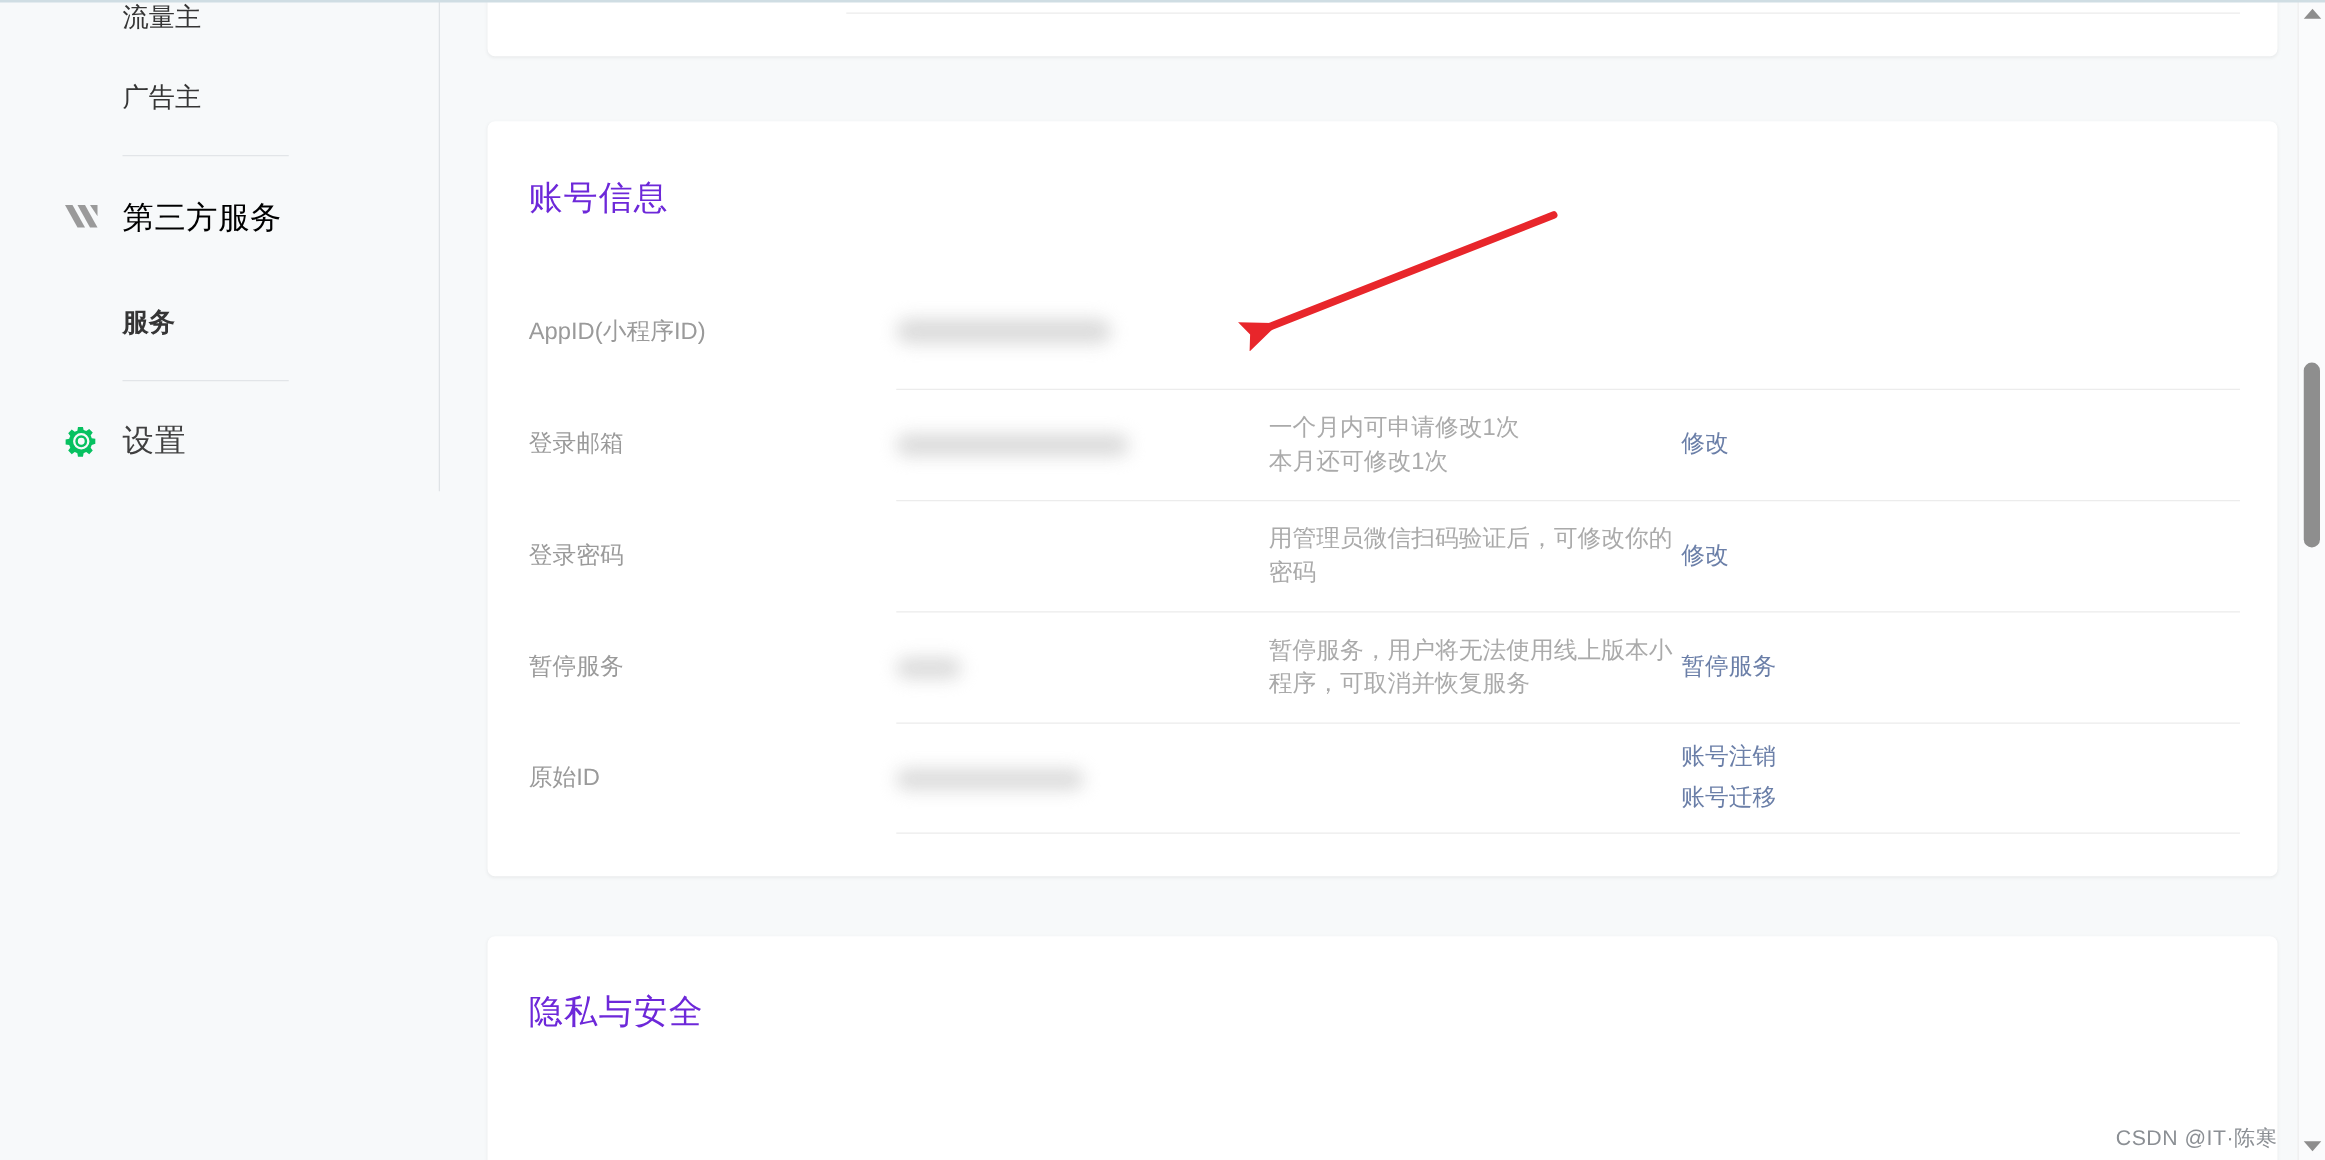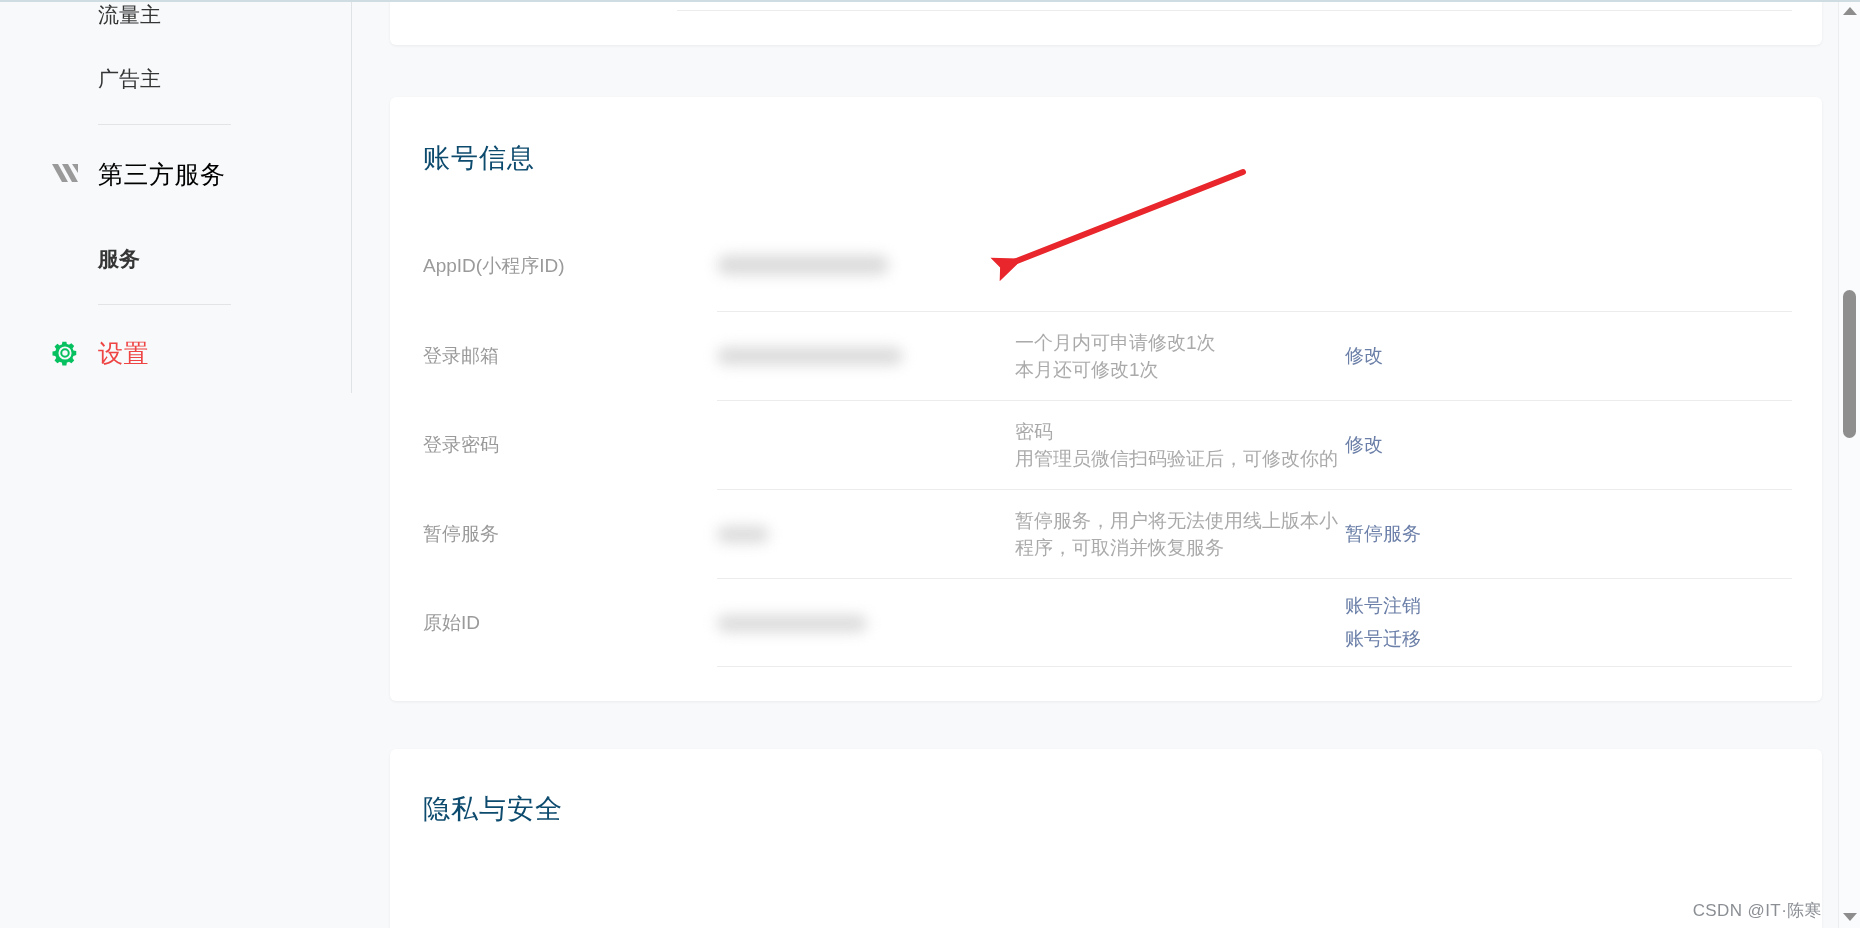--- a/index.html
+++ b/index.html
@@ -66,21 +66,21 @@
     display: flex;
     align-items: center;
     justify-content: flex-start;
   }
   .nav-group .nav-label {
     font-size: 25px;
     color: #000000;
     line-height: 1;
     letter-spacing: 0.5px;
   }
-  .nav-group.active .nav-label { color: #ef4444; }
+  .nav-group.active .nav-label { color: #404040; }
 
   .nav-divider {
     height: 1px;
     background: #e2e5e8;
     margin-left: 48px;
     width: 133px;
   }
 
   
   .main {
@@ -110,21 +110,21 @@
     right: 30px;
     top: 10px;
     height: 1px;
     background: #ececec;
   }
 
   .card-gap { height: 30px; }
 
   .card-title {
     font-size: 27px;
-    color: #0c4a6e;
+    color: #6d28d9;
     font-weight: normal;
     padding: 48px 0 0 33px;
     letter-spacing: 1px;
     line-height: 1;
   }
 
   .rows { padding: 0 30px 0 33px; margin-top: 47px; }
 
   .row {
     display: flex;
@@ -362,22 +362,22 @@
               <span class="link">修改</span>
             </div>
           </div>
         </div>
 
         <div class="row">
           <div class="rlabel">登录密码</div>
           <div class="rbody">
             <div class="rvalue"></div>
             <div class="rdesc">
+              <div>用管理员微信扫码验证后，可修改你的</div>
               <div>密码</div>
-              <div>用管理员微信扫码验证后，可修改你的</div>
             </div>
             <div class="ractions">
               <span class="link">修改</span>
             </div>
           </div>
         </div>
 
         <div class="row">
           <div class="rlabel">暂停服务</div>
           <div class="rbody">

